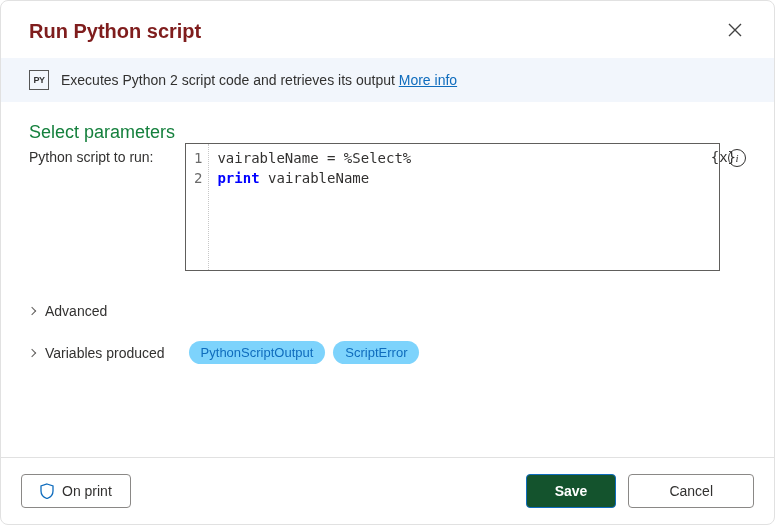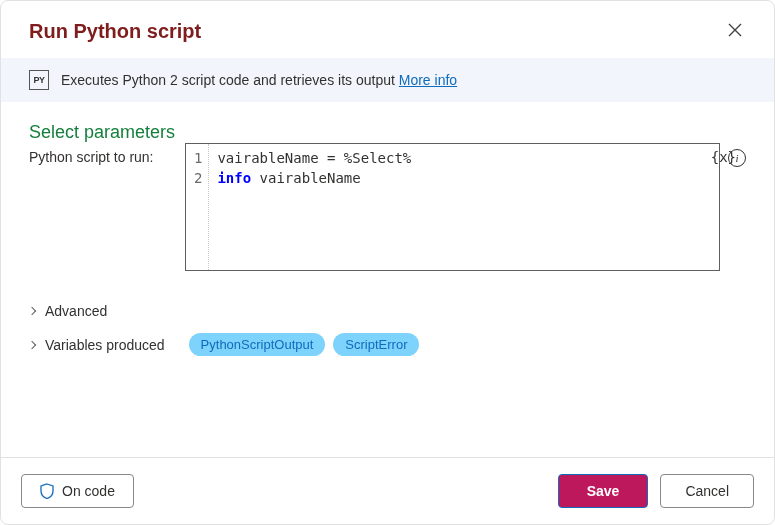--- a/index.html
+++ b/index.html
@@ -131,21 +131,21 @@
     font-size: 11px;
     font-family: Georgia, serif;
     font-style: italic;
     cursor: pointer;
   }
   .expando {
     display: flex;
     align-items: center;
     gap: 8px;
     padding: 6px 0;
-    margin-bottom: 2px;
+    margin-bottom: 10px;
     cursor: pointer;
   }
   .chev {
     display: inline-block;
     transform: rotate(-45deg);
     border-right: 1.5px solid #605e5c;
     border-bottom: 1.5px solid #605e5c;
     width: 6px;
     height: 6px;
     margin-right: 2px;
@@ -174,21 +174,21 @@
     display: inline-flex;
     align-items: center;
     gap: 8px;
   }
   .btn-outline {
     background: #fff;
     border: 1px solid #8a8886;
     color: #323130;
   }
   .btn-primary {
-    background: #be185d;
+    background: #14532d;
     border: 1px solid #0f6cbd;
     color: #fff;
     font-weight: 600;
     padding: 0 28px;
   }
   .spacer { flex: 1; }
 </style>
 </head>
 <body>
 
@@ -216,21 +216,21 @@
     <div class="section-title">Select parameters</div>
 
     <div class="field-row">
       <div class="field-label">Python script to run:</div>
       <div class="editor-wrap">
         <div class="editor">
           <div class="gutter">
             <div>1</div>
             <div>2</div>
           </div>
-          <div class="code"><div><span>vairableName = %Select%</span></div><div><span class="kw">info</span><span> vairableName</span></div></div>
+          <div class="code"><div><span>vairableName = %Select%</span></div><div><span class="kw">print</span><span> vairableName</span></div></div>
           <span class="var-chip">{x}</span>
         </div>
         <span class="info-icon">i</span>
       </div>
     </div>
 
     <div class="expando">
       <span class="chev"></span>
       <span>Advanced</span>
     </div>
@@ -242,24 +242,24 @@
       <span class="chip">PythonScriptOutput</span>
       <span class="chip">ScriptError</span>
     </div>
   </div>
 
   <div class="footer">
     <button class="btn btn-outline">
       <svg width="14" height="16" viewBox="0 0 14 16">
           <path d="M7 1 L13 3 V8 C13 12 10 14.5 7 15.5 C4 14.5 1 12 1 8 V3 Z" fill="none" stroke="#0f6cbd" stroke-width="1.3"></path>
         </svg>
-      <span>On code</span>
+      <span>On print</span>
     </button>
     <div class="spacer"></div>
     <button class="btn btn-primary">
       <span>Save</span>
     </button>
-    <button class="btn btn-outline" style="padding:0 24px;">
+    <button class="btn btn-outline" style="padding:0 40px;">
       <span>Cancel</span>
     </button>
   </div>
 
 </div>
 
 </body></html>

